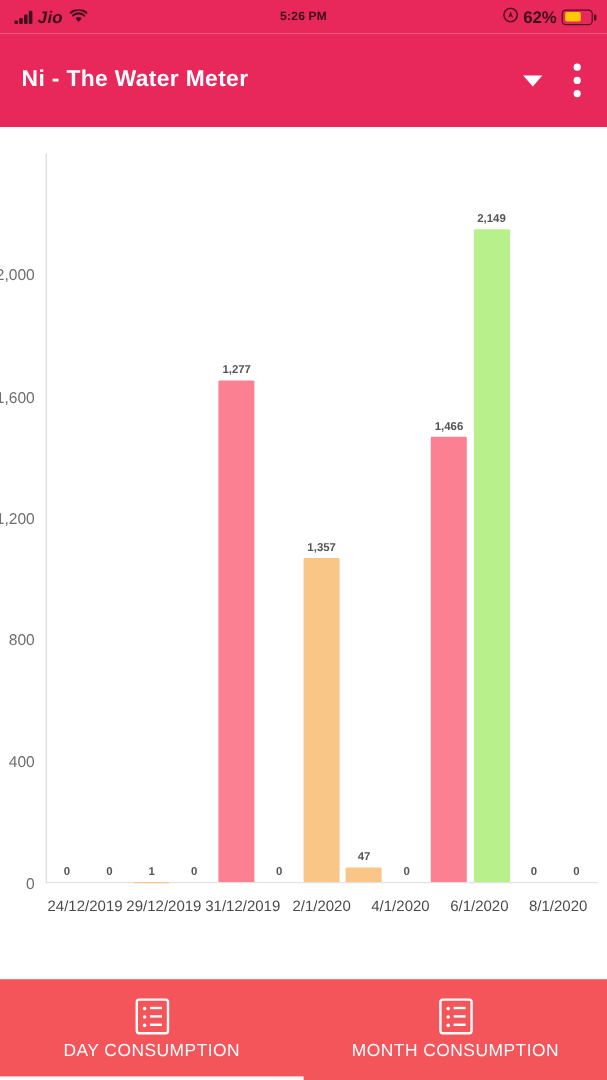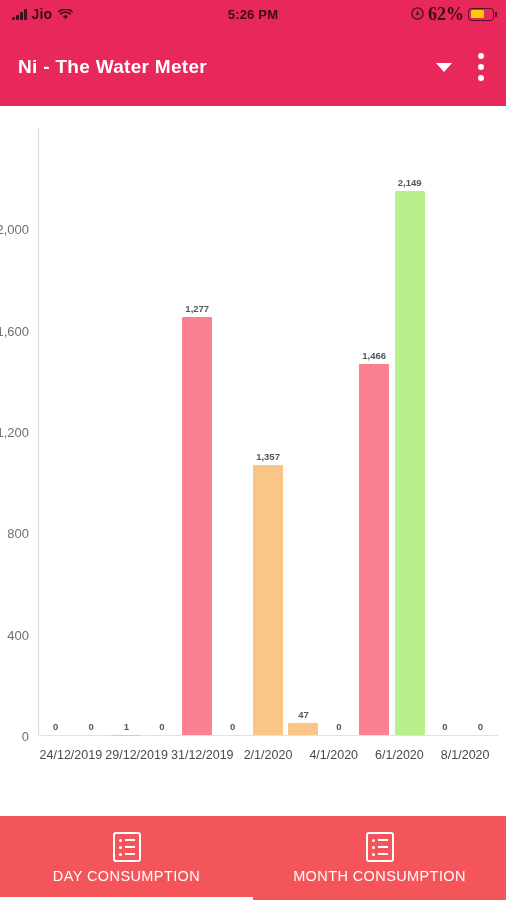--- a/index.html
+++ b/index.html
@@ -12,38 +12,38 @@
   #app { position:relative; width:506px; height:900px; }
 
   
   .statusbar {
     height:28px; background:#E8275A;
     display:flex; align-items:center;
     padding:0 12px; color:#3a0d1a;
     font-size:15px; font-weight:bold;
     position:relative;
   }
-  .sb-left { display:flex; align-items:center; gap:5px; }
+  .sb-left { display:flex; align-items:center; gap:5px;font-style:italic; }
   .signal { display:flex; align-items:flex-end; gap:1.5px; height:11px; }
   .signal i { display:block; width:2.5px; background:#401020; border-radius:1px; }
   .signal i:nth-child(1){ height:3px; }
   .signal i:nth-child(2){ height:5px; }
   .signal i:nth-child(3){ height:8px; }
   .signal i:nth-child(4){ height:11px; }
   .carrier { font-size:14px; letter-spacing:.2px; }
   .wifi { margin-left:1px; }
   .sb-center {
     position:absolute; left:0; right:0; text-align:center;
-    font-size:13px; letter-spacing:.2px; pointer-events:none;
+    font-size:10px; letter-spacing:.2px; pointer-events:none;
   }
   .sb-right {
     margin-left:auto; display:flex; align-items:center; gap:4px;
     position:relative; z-index:2;
   }
-  .batt-pct { font-size:18px;font-family:Liberation Serif, serif; }
+  .batt-pct { font-size:14px; }
   .battery {
     width:26px; height:13px; border:1.6px solid #50101f;
     border-radius:3.5px; position:relative; padding:1.5px;
   }
   .battery::after{
     content:""; position:absolute; right:-3.5px; top:3.5px;
     width:2px; height:5px; background:#50101f; border-radius:0 1px 1px 0;
   }
   .battery span{ display:block; height:100%; width:62%; background:#FFC800; border-radius:1.5px; }
 

